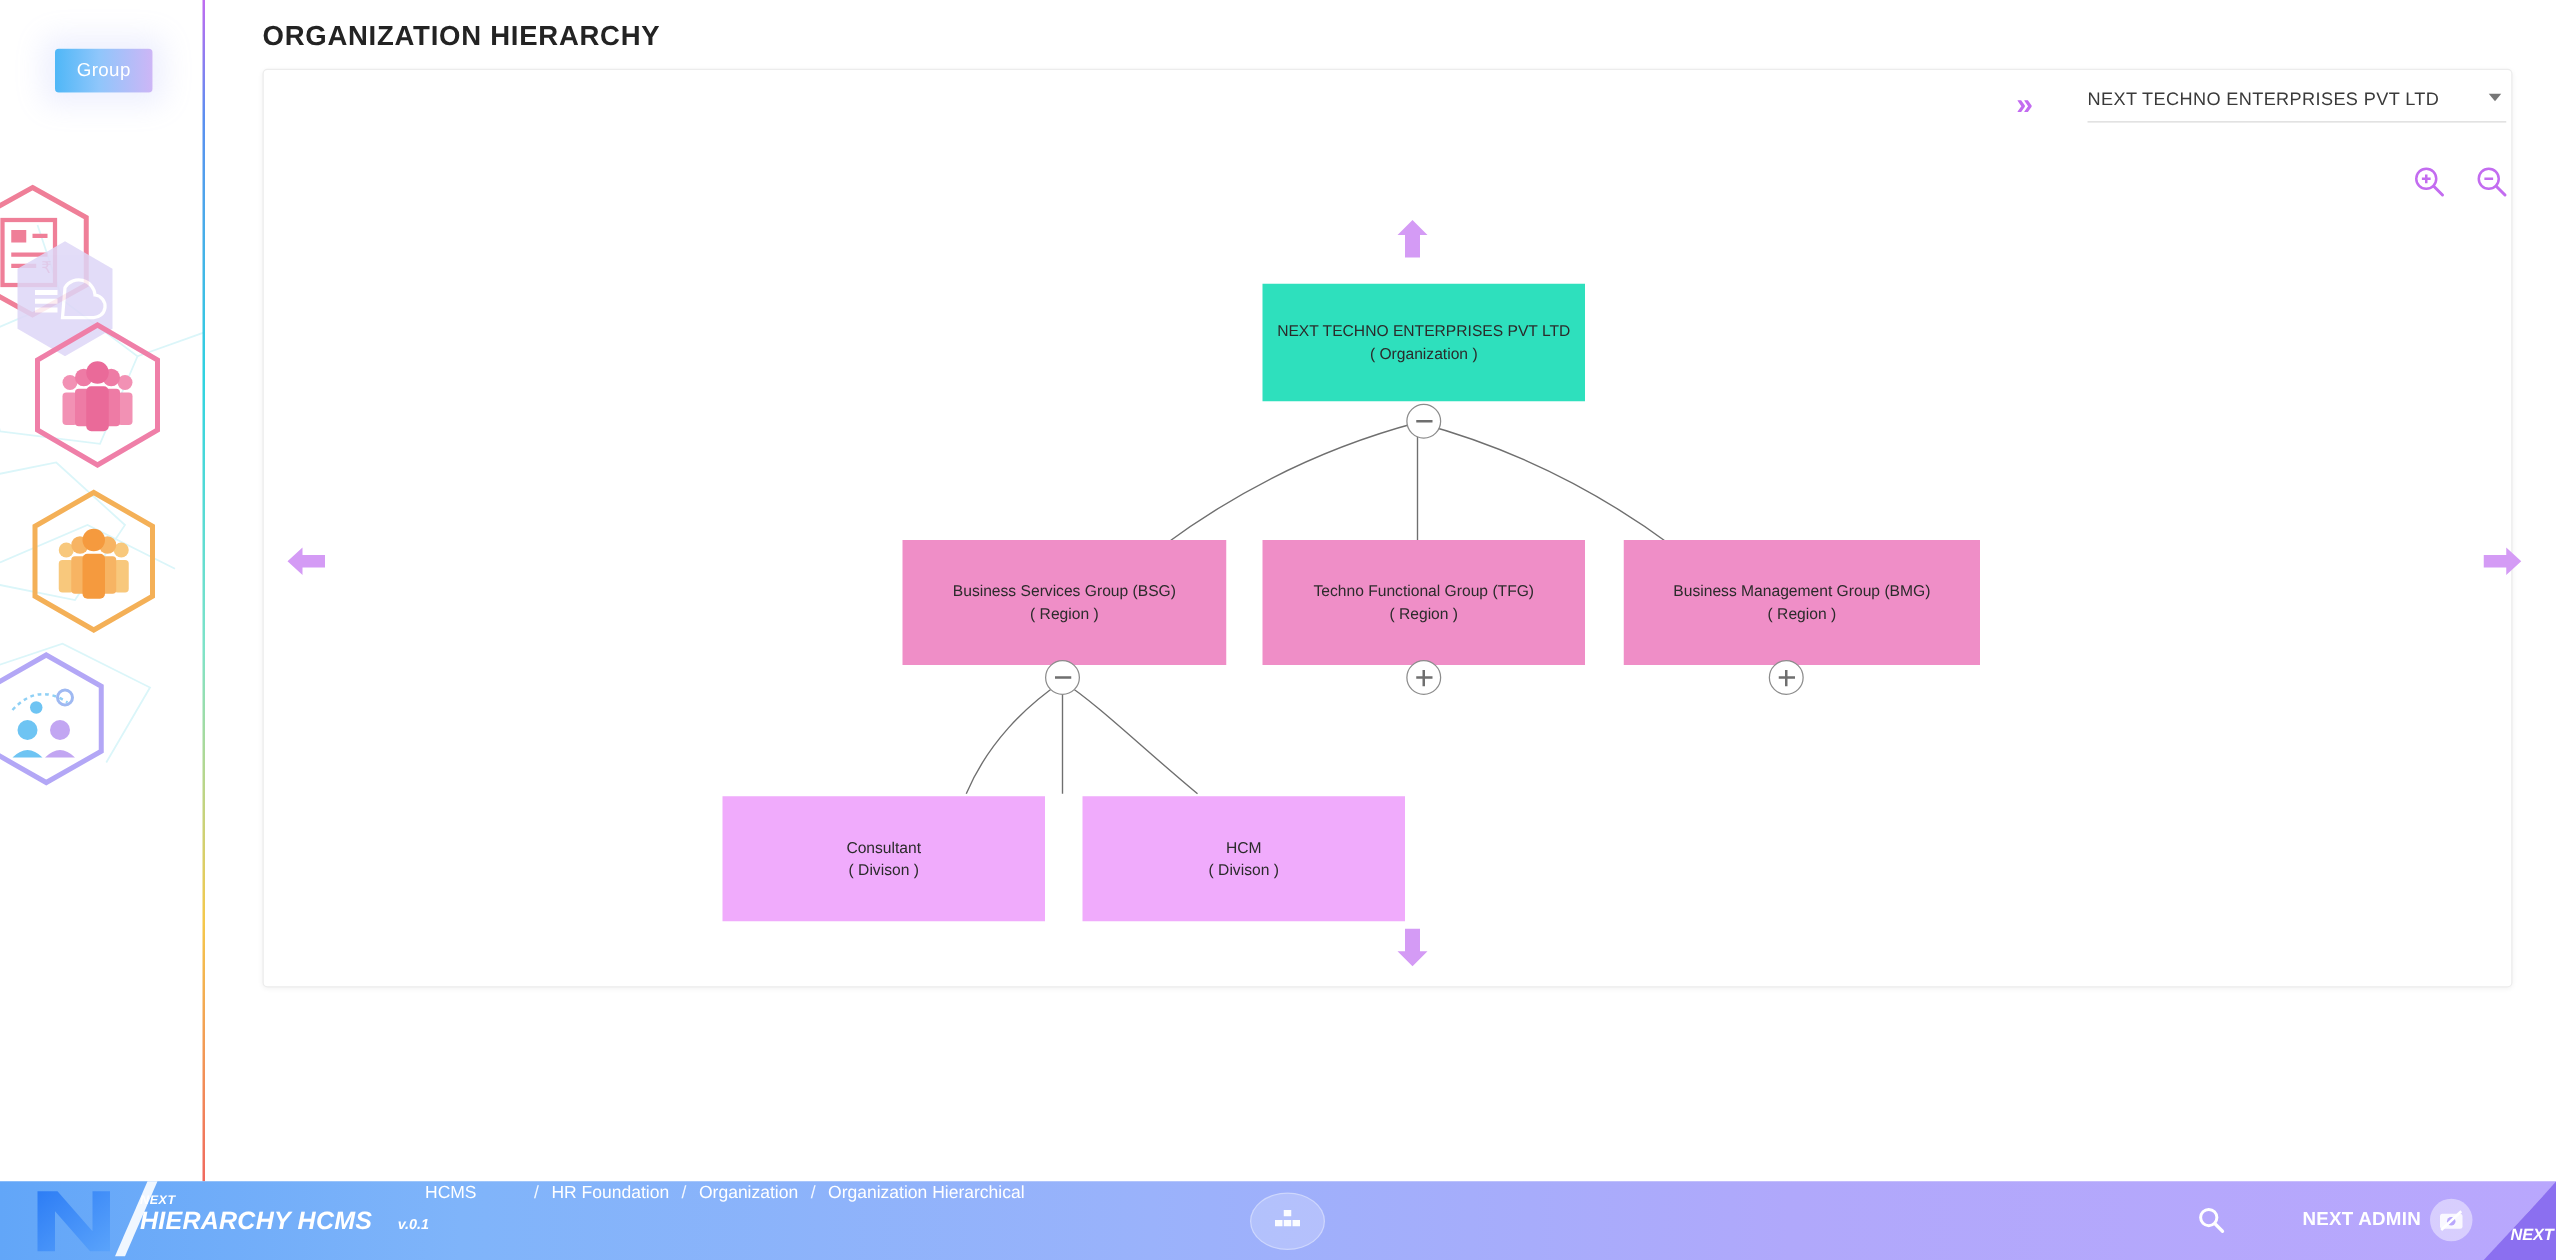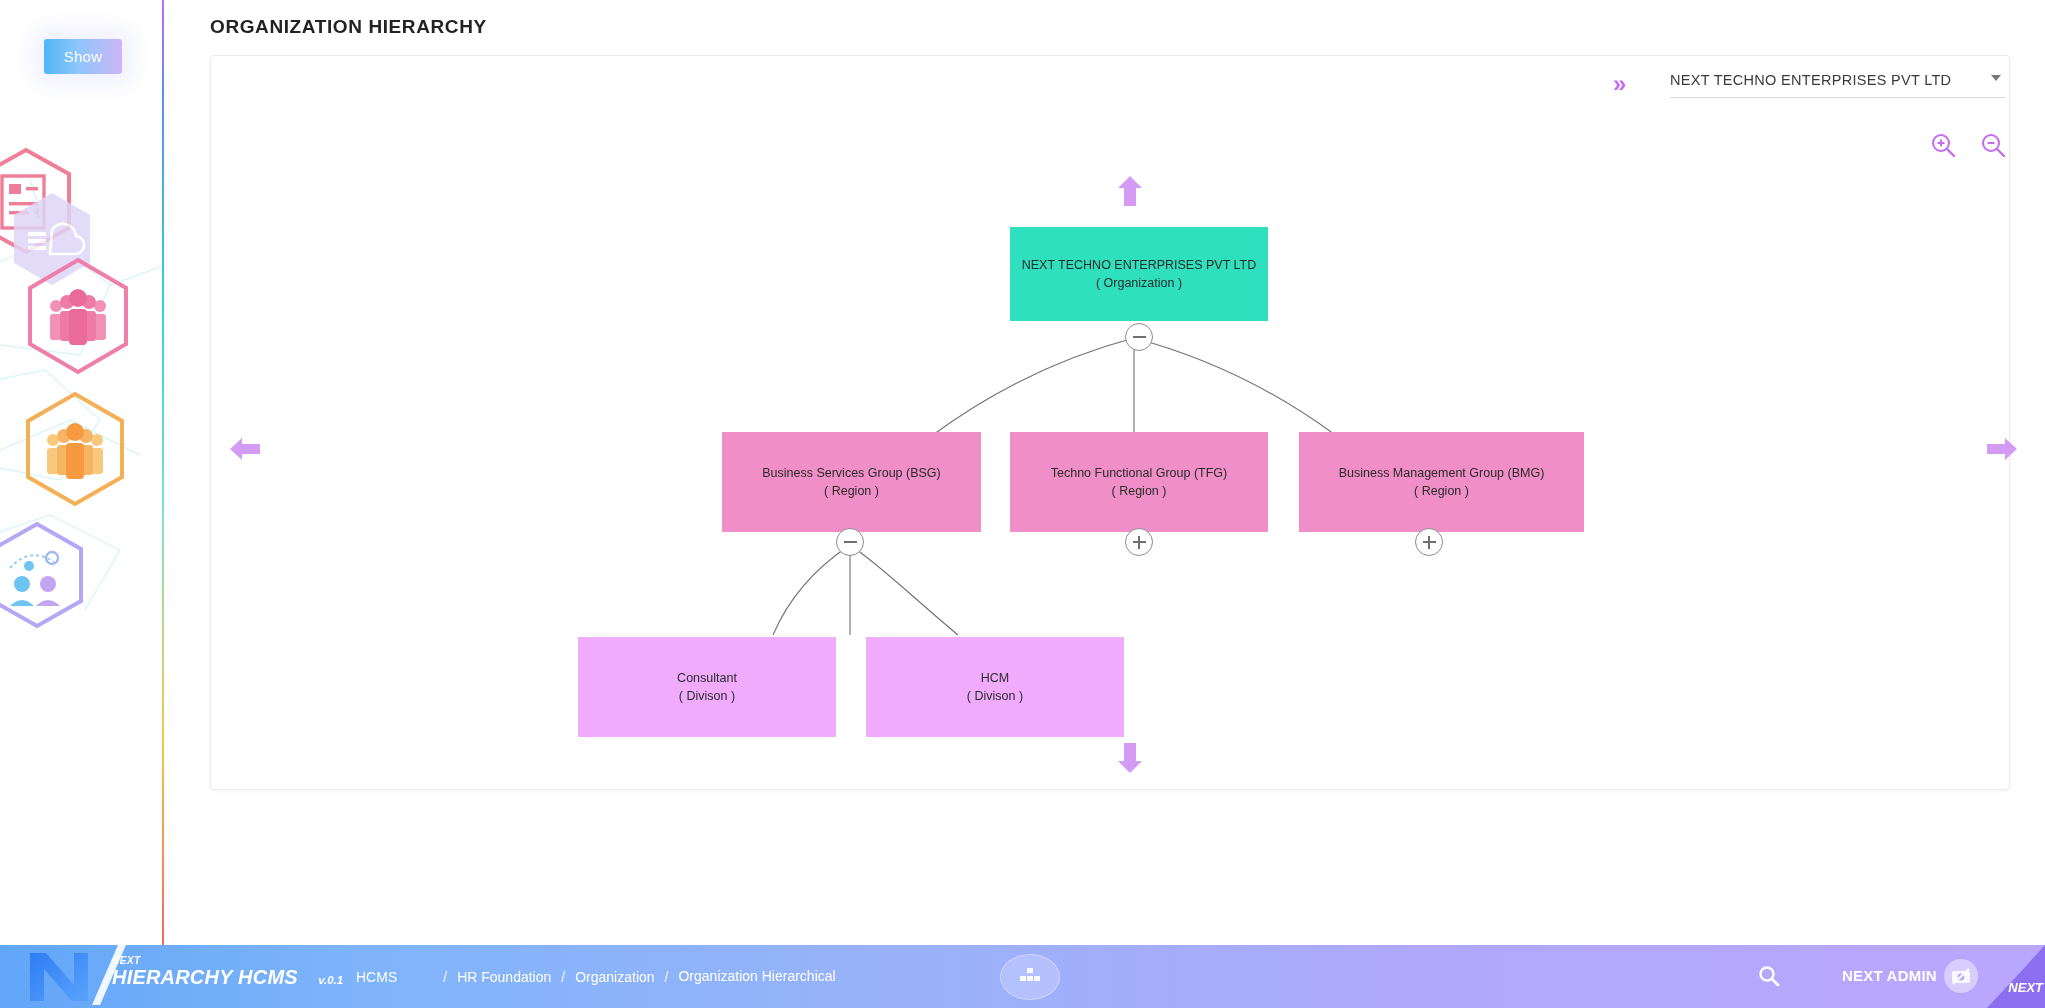--- a/index.html
+++ b/index.html
@@ -37,21 +37,21 @@
     display: flex; align-items: center; justify-content: center;
   }
   .hex svg { position: absolute; inset: 0; width: 100%; height: 100%; }
 
   
   .deco-lines { position: absolute; left: -10px; top: 120px; width: 220px; height: 520px; opacity: .55; }
 
   
   .page-title {
     position: absolute; left: 210px; top: 16px;
-    font-size: 19px; font-weight: 700; letter-spacing: .6px; color: #232323;
+    font-size: 22px; font-weight: 700; letter-spacing: .6px; color: #232323;
   }
   .chart-card {
     position: absolute; left: 210px; top: 55px; width: 1800px; height: 735px;
     background: #fff; border: 1px solid #ececec; border-radius: 4px;
     box-shadow: 0 1px 4px rgba(0,0,0,.05);
   }
 
   .chevrons {
     position: absolute; left: 1613px; top: 72px;
     color: #c36cf0; font-size: 24px; line-height: 1; font-weight: 700;
@@ -109,22 +109,22 @@
     display: flex; align-items: center;
   }
   .brand-logo {
     position: absolute; left: 22px; top: -6px; width: 115px; height: 70px;
   }
   .brand-text { position: absolute; left: 112px; top: 10px; color: #fff; }
   .brand-text .small { font-size: 10px; font-style: italic; font-weight: 700; letter-spacing: .5px; }
   .brand-text .big { font-size: 20px; font-style: italic; font-weight: 700; letter-spacing: .2px; }
   .brand-text .ver { font-size: 11.5px; font-style: italic; font-weight: 700; margin-left: 16px; }
 
-  .crumbs { position: absolute; left: 356px; top: 0; height: 63px;
-            display: flex; align-items: center; color: #fff; font-size: 14px; }
+  .crumbs { position: absolute; left: 340px; top: 0; height: 63px;
+            display: flex; align-items: flex-start; color: #fff; font-size: 14px; }
   .crumbs .sep { margin: 0 10px; opacity: .9; }
   .crumbs .lead { margin-right: 36px; }
   .crumbs .two-line { line-height: 1.25; }
 
   .hier-badge {
     position: absolute; left: 1000px; top: 9px; width: 60px; height: 46px;
     border-radius: 50%; background: rgba(255,255,255,.22);
     border: 1px solid rgba(255,255,255,.35);
     display: flex; align-items: center; justify-content: center; cursor: pointer;
   }
@@ -151,21 +151,21 @@
       <g stroke="#bdeef5" stroke-width="1.4" fill="none">
         <path d="M-10 150 L60 120 L120 165 L90 235 L10 225 Z"></path>
         <path d="M-20 265 L55 250 L110 300 L70 360 L-5 345"></path>
         <path d="M10 330 L80 300 L150 335"></path>
         <path d="M-15 420 L60 395 L130 430 L95 490"></path>
         <path d="M60 120 L40 60"></path>
         <path d="M120 165 L190 140"></path>
       </g>
     </svg>
 
-    <button class="show-btn">Show</button>
+    <button class="show-btn">Group</button>
 
     <div class="hexwrap" style="left:-24px; top:146px; width:100px; height:110px;">
       <div class="hex">
         <svg viewBox="0 0 100 110">
           <polygon points="50,4 93,28 93,82 50,106 7,82 7,28" fill="none" stroke="#ef7f98" stroke-width="4"></polygon>
           <rect x="26" y="30" width="42" height="52" fill="none" stroke="#ef7f98" stroke-width="3.4"></rect>
           <rect x="33" y="38" width="12" height="10" fill="#ef7f98"></rect>
           <rect x="50" y="41" width="12" height="3.4" fill="#ef7f98"></rect>
           <rect x="33" y="56" width="29" height="3.4" fill="#ef7f98"></rect>
           <rect x="33" y="65" width="20" height="3.4" fill="#ef7f98"></rect>

